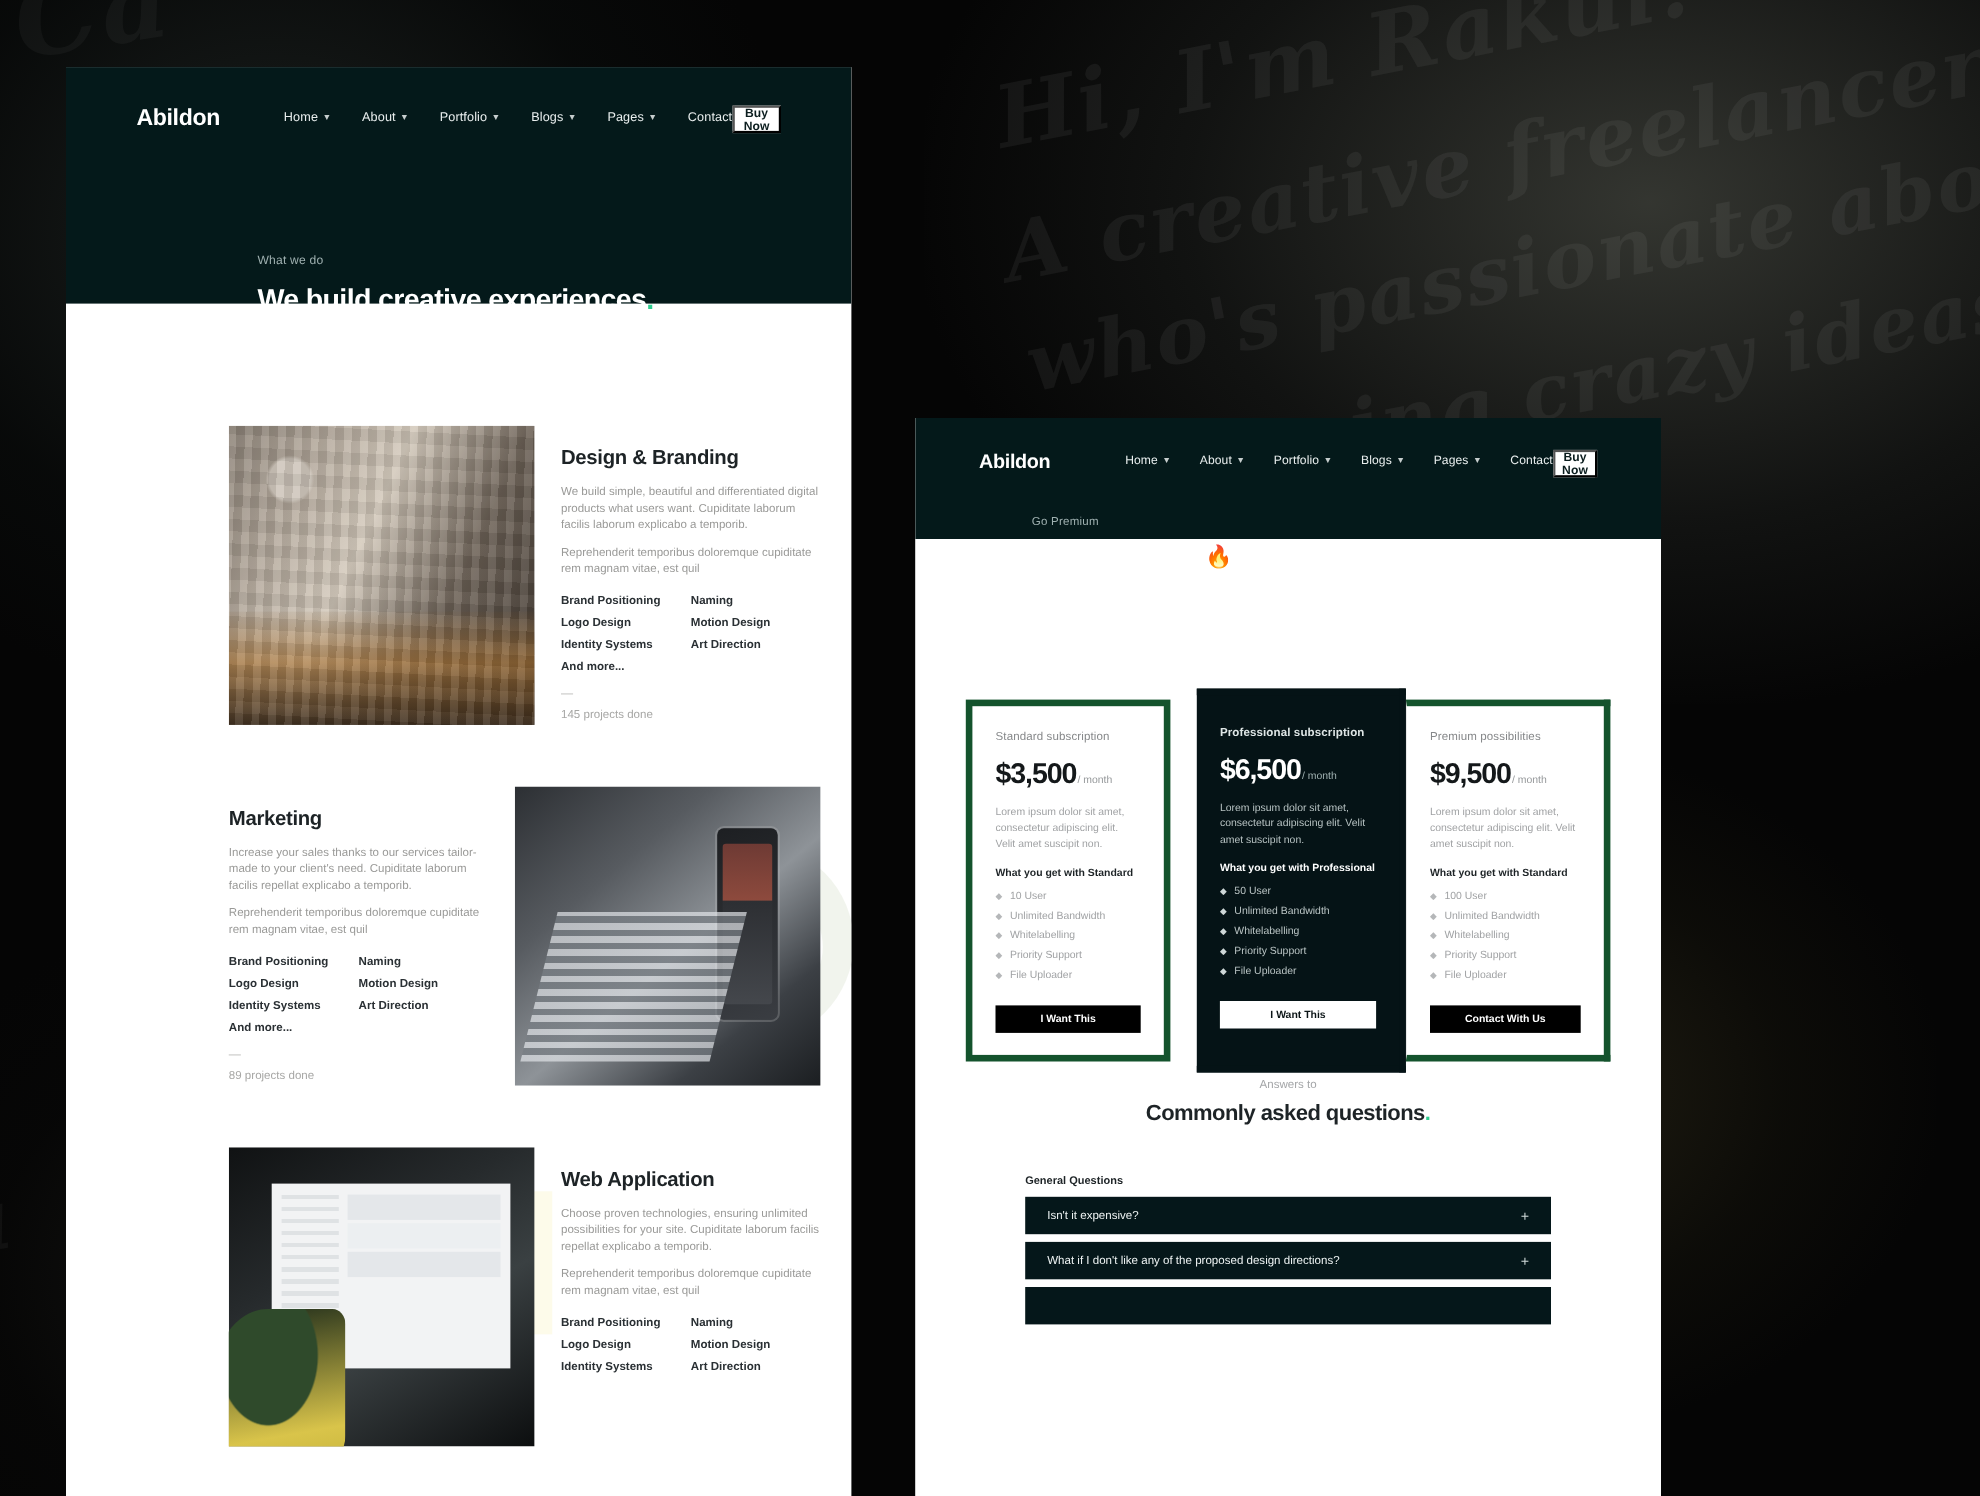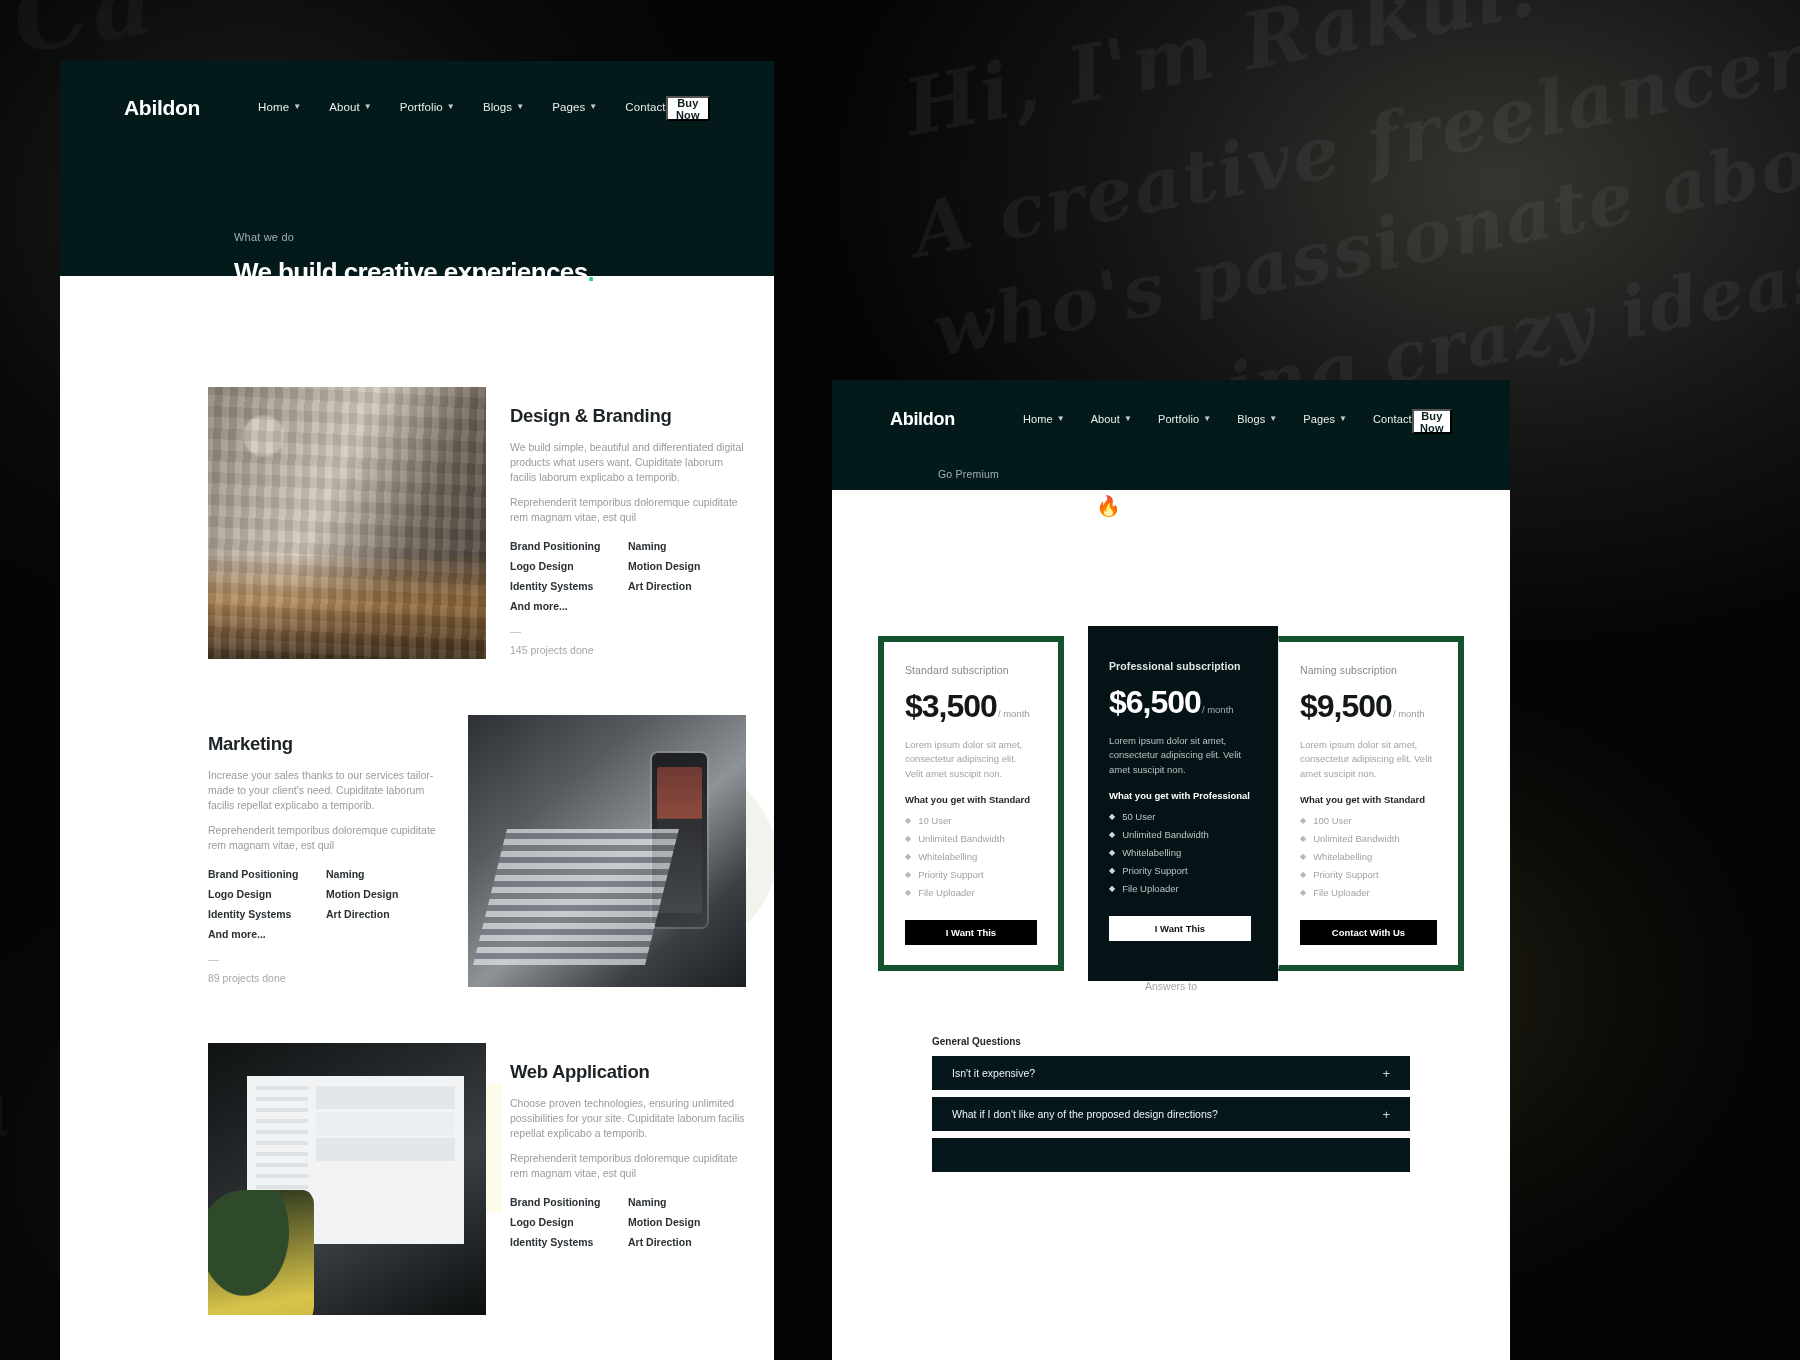--- a/index.html
+++ b/index.html
@@ -163,21 +163,21 @@
     justify-content: center; }
   .cards { display: flex; margin-top: 50px; }
   .card { width: 186px; padding: 22px 21px 20px; background: #fff; border: 6px solid #14532d; }
   .card.mid { width: 190px; background: #051316; border-color: #051316; padding-top: 28px; padding-bottom: 30px;
     margin-top: -10px; margin-bottom: -10px; z-index: 2; margin-left: 24px; }
   .card + .card { border-left: none; }
   .card.mid + .card { border-left: 1px solid #e6e6e6; }
   .plan-name { font-size: 10.5px; color: #86888a; letter-spacing: .1px; }
   .card.mid .plan-name { color: #dfe6e6; font-weight: 700; }
   .price-row { margin-top: 12px; display: flex; align-items: baseline; }
-  .price { font-size: 32px; font-weight: 700; color: #14181a; letter-spacing: -1px; }
+  .price { font-size: 26px; font-weight: 700; color: #14181a; letter-spacing: -1px; }
   .card.mid .price { color: #fff; }
   .per { font-size: 9.5px; color: #96999b; margin-left: 1px; }
   .card.mid .per { color: #9fb0b0; }
   .card-desc { font-size: 9.5px; line-height: 1.5; color: #a0a2a4; margin-top: 13px; }
   .card.mid .card-desc { color: #b7c2c2; }
   .card-sub { font-size: 9.5px; font-weight: 700; color: #1d2326; margin-top: 13px; }
   .card.mid .card-sub { color: #fff; }
   .feat-list { margin-top: 10px; display: flex; flex-direction: column; gap: 7px; }
   .feat { font-size: 9.5px; color: #a0a2a4; display: flex; align-items: center; gap: 7px; }
   .card.mid .feat { color: #bac4c4; }
@@ -442,21 +442,21 @@
           </div>
         <div class="feat">
             <span class="bullet">◆</span>
             <span>File Uploader</span>
           </div>
       </div>
       <button class="cta">I Want This</button>
     </div>
 
     <div class="card">
-      <div class="plan-name">Naming subscription</div>
+      <div class="plan-name">Premium possibilities</div>
       <div class="price-row">
         <span class="price">$9,500</span>
         <span class="per">/ month</span>
       </div>
       <div class="card-desc">Lorem ipsum dolor sit amet, consectetur adipiscing elit. Velit amet suscipit non.</div>
       <div class="card-sub">What you get with Standard</div>
       <div class="feat-list">
         <div class="feat">
             <span class="bullet">◆</span>
             <span>100 User</span>
@@ -479,20 +479,23 @@
           </div>
       </div>
       <button class="cta">Contact With Us</button>
     </div>
 
   </div>
 </div>
 
 <div class="faq">
   <div class="faq-eyebrow">Answers to</div>
+  <div class="faq-title">
+    <span>Commonly asked questions</span><span class="dot-accent">.</span>
+  </div>
   <div class="faq-group">
     <div class="faq-group-label">General Questions</div>
     <div class="faq-item">
       <span class="faq-q">Isn't it expensive?</span>
       <span class="faq-plus">+</span>
     </div>
     <div class="faq-item">
       <span class="faq-q">What if I don't like any of the proposed design directions?</span>
       <span class="faq-plus">+</span>
     </div>

